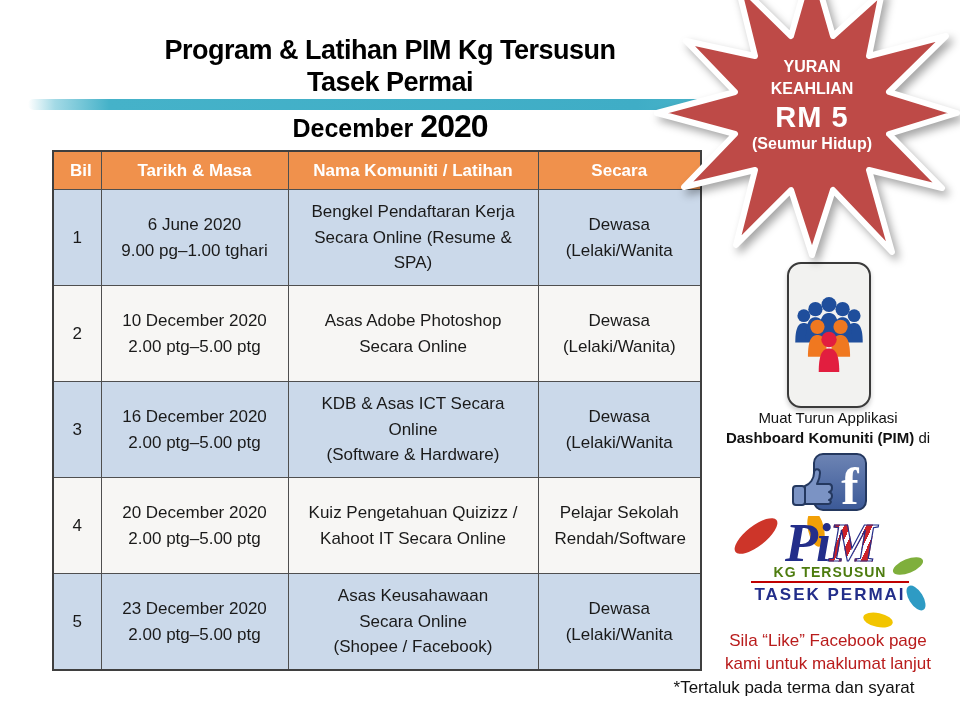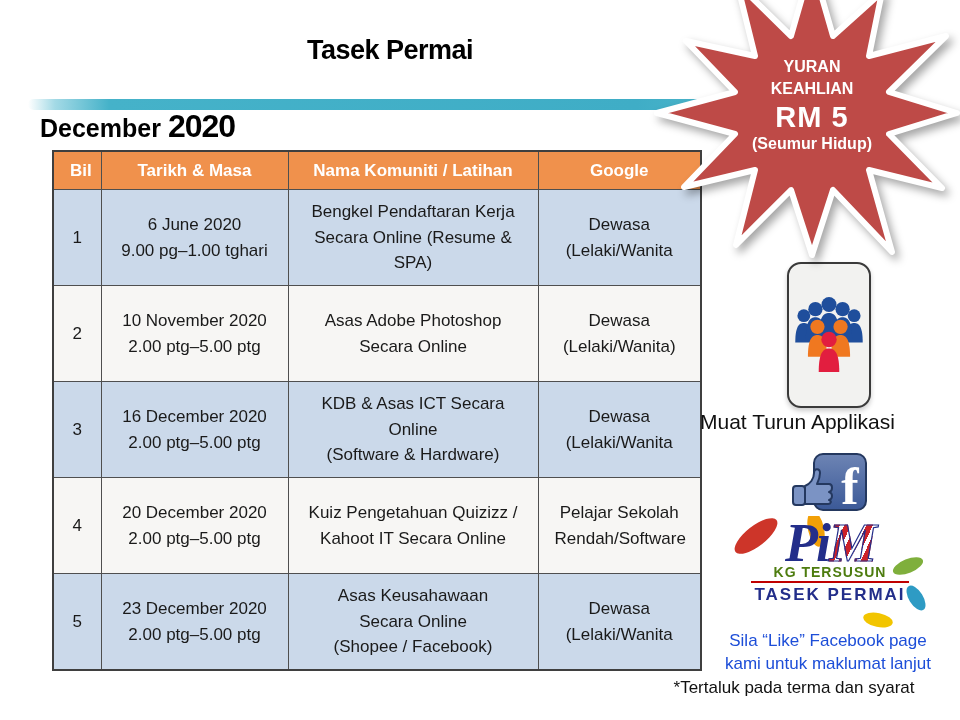--- a/index.html
+++ b/index.html
@@ -10,21 +10,21 @@
     color:#1e1e1e;
   }
   
   .title-block{position:absolute;left:40px;top:34px;width:700px;text-align:center;z-index:2;}
   .title-line{font-size:27px;font-weight:bold;color:#000;line-height:1.2;letter-spacing:-0.5px;}
   .brush-stroke{
     position:absolute;left:28px;top:99px;width:676px;height:11px;z-index:1;
     background:linear-gradient(90deg, rgba(88,187,209,0) 0%, rgba(88,187,209,.55) 4%, #45b2c9 12%, #3fadc6 90%, #4ab4ca 100%);
     border-radius:6px / 5px;
   }
-  .date-line{position:absolute;left:40px;top:108px;width:700px;z-index:2;}
+  .date-line{position:absolute;left:40px;top:108px;width:700px;text-align:center;z-index:2;}
   .date-month{font-size:25px;font-weight:bold;color:#000;}
   .date-year{font-size:32px;font-weight:bold;color:#000;margin-left:7px;letter-spacing:-1px;}
 
   
   .program-table{
     position:absolute;left:52px;top:150px;z-index:2;
     border-collapse:collapse;table-layout:fixed;width:648px;
     border:2px solid #3f3f3f;
   }
   .program-table th,.program-table td{
@@ -49,22 +49,22 @@
   .star-amount{font-size:29px;line-height:1.15;letter-spacing:1px;}
   .star-note{font-size:16px;line-height:1.3;}
 
   
   .phone-app{
     position:absolute;left:787px;top:262px;width:80px;height:142px;z-index:3;
     background:#f2f2f0;border:2px solid #3a3a3a;border-radius:14px;
     display:flex;align-items:center;justify-content:center;
     box-shadow:0 3px 5px rgba(0,0,0,0.2);
   }
-  .app-caption{position:absolute;left:700px;top:408px;width:256px;z-index:4;
-    font-size:21px;line-height:1.35;color:#111;}
+  .app-caption{position:absolute;left:700px;top:408px;width:256px;text-align:center;z-index:4;
+    font-size:15px;line-height:1.35;color:#111;}
   .app-caption b{font-weight:bold;}
 
   .fb-icon{position:absolute;left:790px;top:452px;width:78px;height:66px;z-index:3;}
 
   .pim-logo{position:absolute;left:712px;top:516px;width:236px;height:112px;z-index:3;text-align:center;}
   .pim-petals{position:absolute;left:0;top:0;width:236px;height:112px;}
   .pim-word{
     position:relative;z-index:2;font-family:"Liberation Serif", serif;
     font-style:italic;font-weight:bold;font-size:54px;line-height:1;color:#232e8a;
     letter-spacing:-2px;
@@ -72,63 +72,64 @@
   .pim-m{
     background:repeating-linear-gradient(115deg,#cc2229 0 5px,#ffffff 5px 9px,#cc2229 9px 10px);
     -webkit-background-clip:text;background-clip:text;color:transparent;
     -webkit-text-stroke:1.2px #232e8a;
   }
   .pim-line1{position:relative;z-index:2;font-size:14px;font-weight:bold;color:#4d7c0f;letter-spacing:1px;margin-top:-6px;}
   .pim-underline{position:relative;z-index:2;width:158px;height:0;border-bottom:2.5px solid #c00000;margin:1px auto 2px auto;}
   .pim-line2{position:relative;z-index:2;font-size:17px;font-weight:bold;color:#232e8a;letter-spacing:2px;}
 
   .fb-note{position:absolute;left:700px;top:630px;width:256px;text-align:center;z-index:3;
-    font-size:17px;line-height:1.35;color:#1d4ed8;white-space:pre-line;}
+    font-size:17px;line-height:1.35;color:#b91c1c;white-space:pre-line;}
   .terms-note{position:absolute;left:664px;top:678px;width:260px;text-align:center;z-index:3;
     font-size:17px;color:#111;}
 </style>
 </head>
 <body>
 
 <div class="title-block">
+  <div class="title-line">Program &amp; Latihan PIM Kg Tersusun</div>
   <div class="title-line">Tasek Permai</div>
 </div>
 <div class="brush-stroke"></div>
 <div class="date-line">
   <span class="date-month">December</span><span class="date-year">2020</span>
 </div>
 
 <table class="program-table">
   <colgroup>
       <col class="col-bil">
       <col class="col-tarikh">
       <col class="col-program">
       <col class="col-peserta">
     </colgroup>
   <thead>
     <tr>
       <th>Bil</th>
       <th>Tarikh &amp; Masa</th>
       <th>Nama Komuniti / Latihan</th>
-      <th>Google</th>
+      <th>Secara</th>
     </tr>
   </thead>
   <tbody>
     <tr class="row-blue">
       <td>1</td>
       <td>6 June 2020
 9.00 pg–1.00 tghari</td>
       <td>Bengkel Pendaftaran Kerja
 Secara Online (Resume &amp; SPA)</td>
       <td>Dewasa
 (Lelaki/Wanita</td>
     </tr>
     <tr class="row-white">
       <td>2</td>
-      <td>10 November 2020
+      <td>10 December 2020
 2.00 ptg–5.00 ptg</td>
       <td>Asas Adobe Photoshop
 Secara Online</td>
       <td>Dewasa
 (Lelaki/Wanita)</td>
     </tr>
     <tr class="row-blue">
       <td>3</td>
       <td>16 December 2020
 2.00 ptg–5.00 ptg</td>
@@ -190,20 +191,21 @@
       <use href="#psn" transform="translate(33,60)"></use>
       <use href="#psn" transform="translate(67,60)"></use>
     </g>
     <g fill="#e21e3f">
       <use href="#psn" transform="translate(50,80) scale(1.08)"></use>
     </g>
   </svg>
 </div>
 <div class="app-caption">
   <div>Muat Turun Applikasi</div>
+  <div><b>Dashboard Komuniti (PIM)</b><span> di</span></div>
 </div>
 
 <div class="fb-icon">
   <svg width="78" height="66" viewBox="0 0 78 66">
     <defs>
       <linearGradient id="fbg" x1="0" y1="0" x2="0" y2="1">
         <stop offset="0" stop-color="#6d84b4"></stop>
           <stop offset="1" stop-color="#3b5998"></stop>
       </linearGradient>
     </defs>

